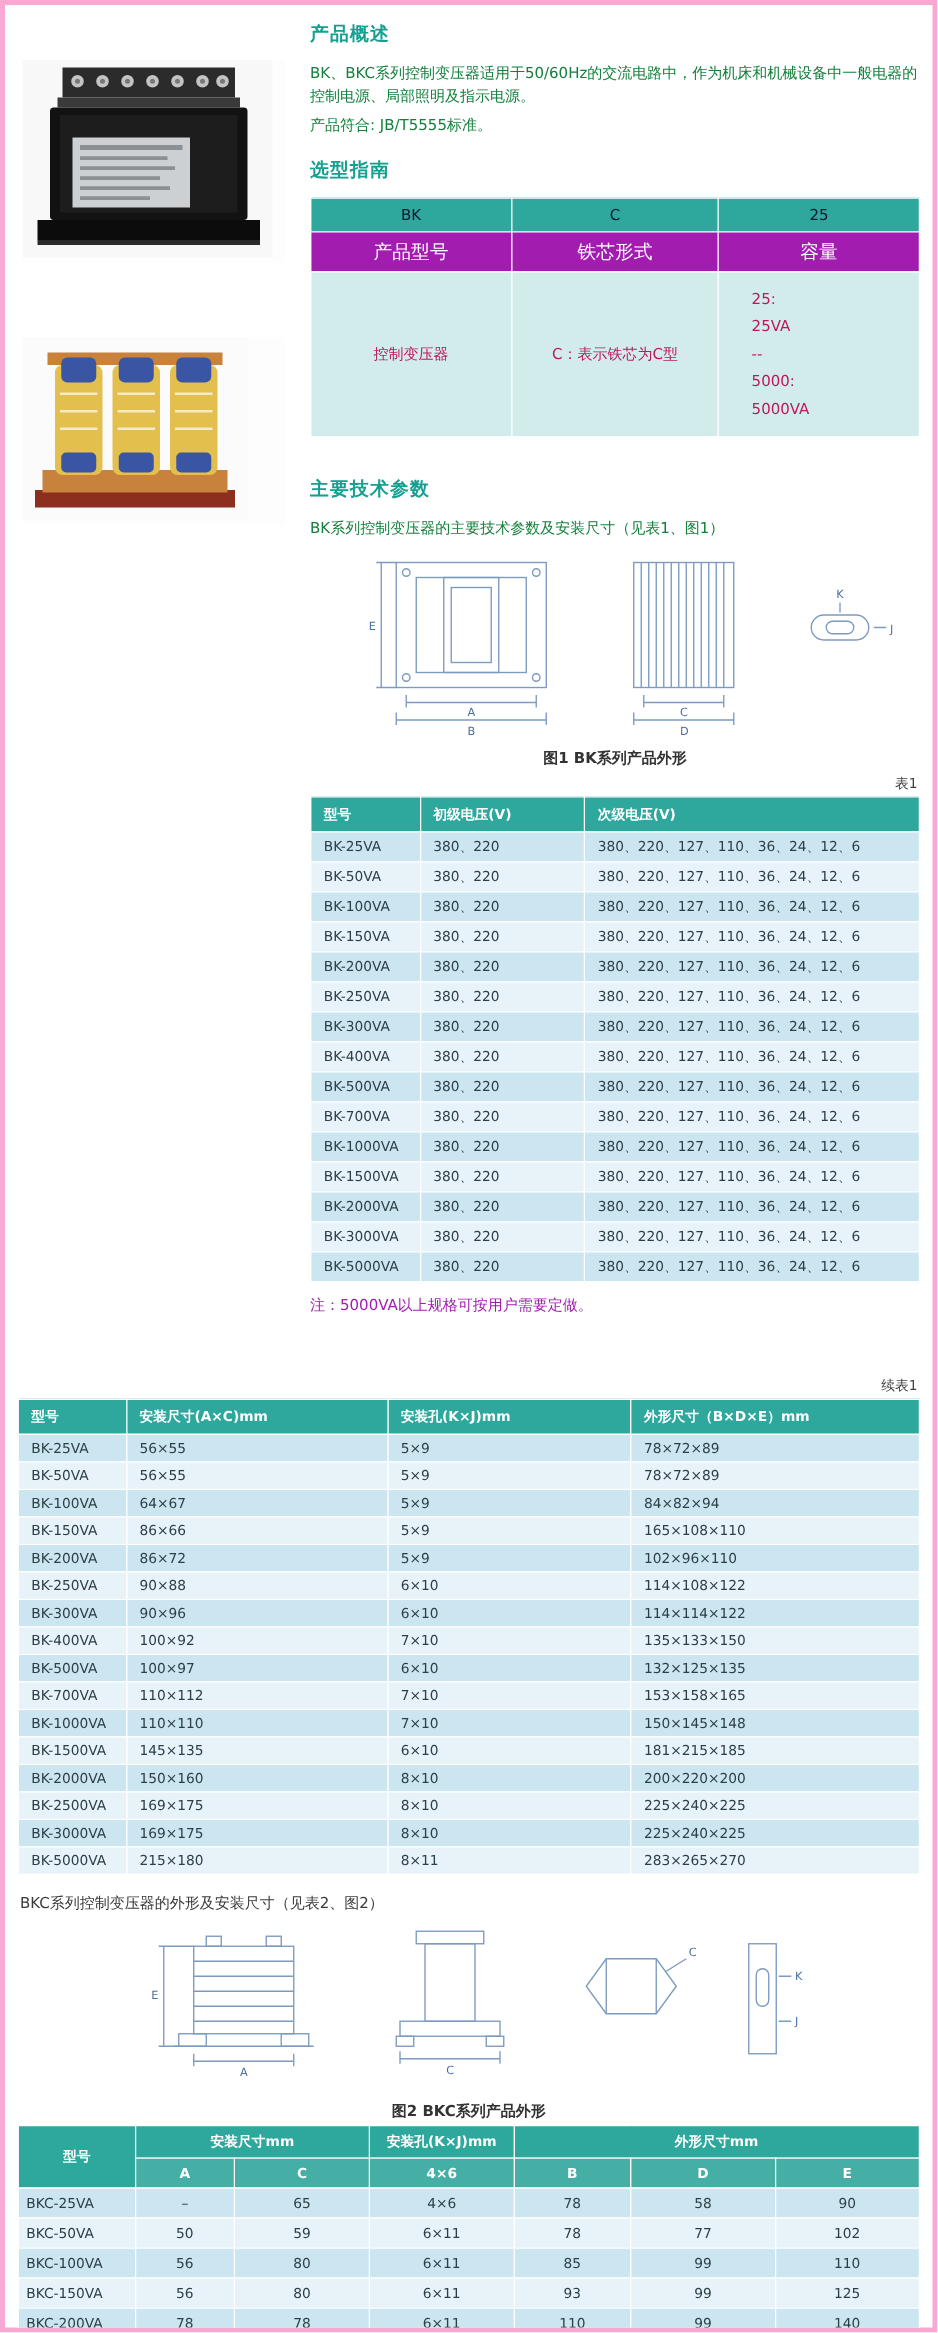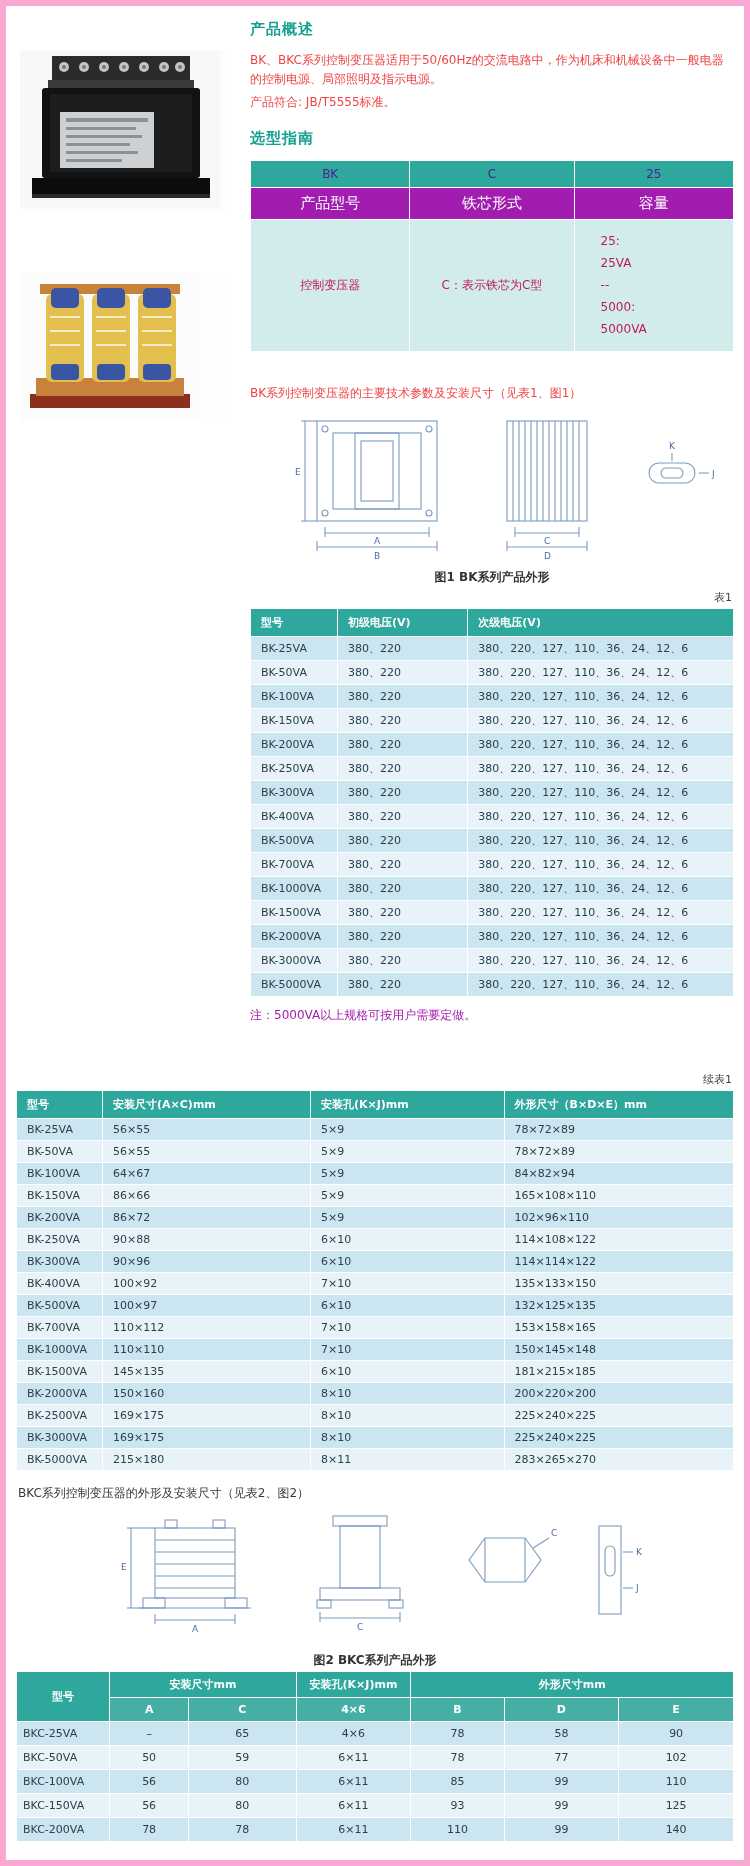--- a/index.html
+++ b/index.html
@@ -4,37 +4,37 @@
 <style>
   * { margin:0; padding:0; box-sizing:border-box; }
   html,body { background:#fff; }
   body {
     width:750px;
     font-family:"DejaVu Sans","Liberation Sans",sans-serif;
     color:#333;
   }
   .page {
     width:750px; height:1866px; overflow:hidden;
-    background:#fff; border:6px solid #f9a8d4;
+    background:#fff; border:4px solid #f9a8d4;
     padding:14px 10px 0 10px;
   }
   .top { display:flex; }
   .photos { width:228px; flex:none; padding:30px 14px 0 4px; }
   .photo { margin:0 0 60px 0; background:#fdfdfd; }
   .content { flex:1; padding-left:6px; }
 
   h2.sec { color:#16a092; font-size:15px; font-weight:bold; margin:0 0 12px 0; letter-spacing:1px; }
-  p.body { font-size:12px; line-height:1.6; color:#ef4444; margin-bottom:4px; }
+  p.body { font-size:12px; line-height:1.6; color:#15803d; margin-bottom:4px; }
   p.body.last { margin-bottom:16px; }
 
   
   table { border-collapse:collapse; width:100%; }
   .sel-table { margin-bottom:32px; }
   .sel-table th, .sel-table td { border:1px solid #fff; font-weight:normal; }
-  .sel-table .r1 th { background:#2ea79d; color:#4c1d95; font-size:12px; text-align:center; padding:6px 4px; }
+  .sel-table .r1 th { background:#2ea79d; color:#0f172a; font-size:12px; text-align:center; padding:6px 4px; }
   .sel-table .r2 td { background:#a21caf; color:#fff; font-size:15px; text-align:center; padding:6px 4px; }
   .sel-table .r3 td { background:#d2ecec; color:#be185d; font-size:12px; text-align:center; height:132px; vertical-align:middle; padding:6px 10px; }
   .sel-table .r3 td.cap { text-align:left; padding-left:26px; vertical-align:middle; }
   .sel-table .cap div { line-height:1.85; }
 
   
   .data-table thead th {
     background:#2ea79d; color:#fff; font-weight:bold; text-align:left;
     font-size:11px; padding:6px 10px; border:1px solid #fff;
   }
@@ -178,20 +178,21 @@
             <div>25:</div>
             <div>25VA</div>
             <div>--</div>
             <div>5000:</div>
             <div>5000VA</div>
           </td>
         </tr>
       </tbody>
         </table>
 
+      <h2 class="sec">主要技术参数</h2>
       <p class="body">BK系列控制变压器的主要技术参数及安装尺寸（见表1、图1）</p>
 
       <figure>
         <svg class="fig-svg" width="470" height="152" viewBox="0 0 470 152">
           <g stroke="#7d9bc1" fill="none" stroke-width="1.1">
 
             <rect x="60" y="12" width="120" height="100"></rect>
             <rect x="76" y="24" width="88" height="76"></rect>
             <rect x="98" y="24" width="44" height="76"></rect>
             <rect x="104" y="32" width="32" height="60"></rect>

